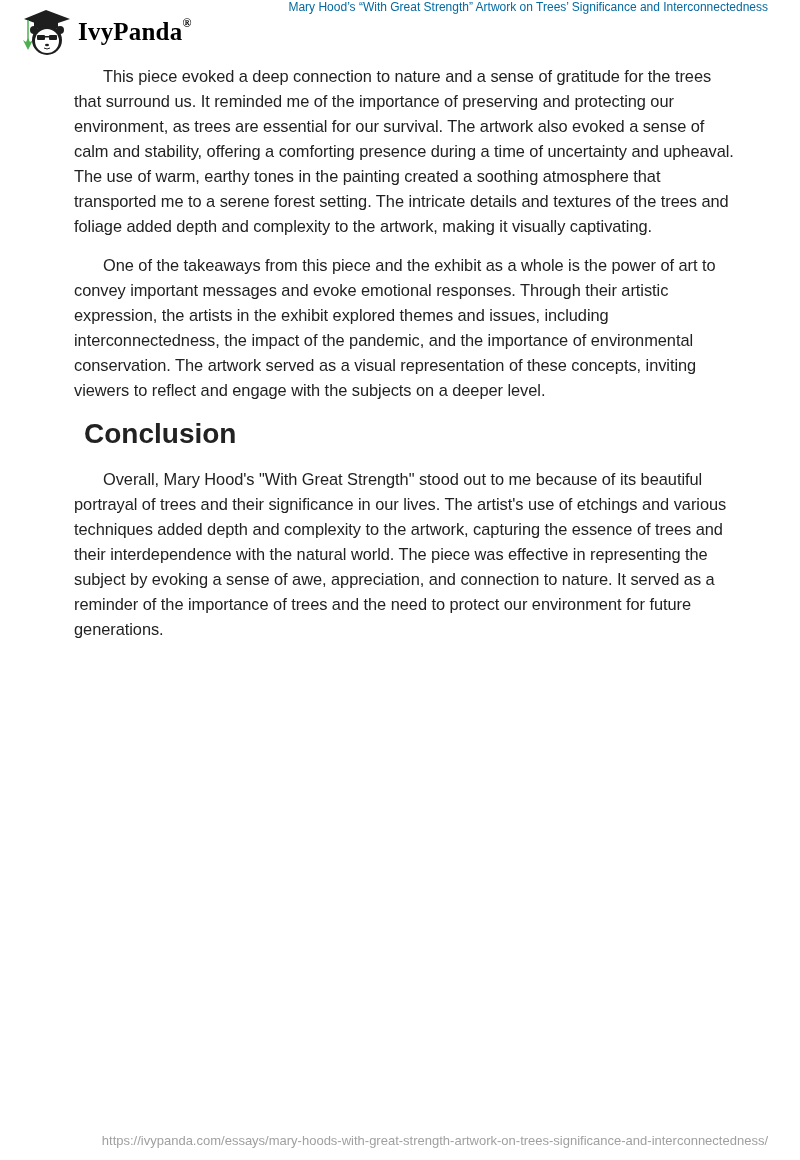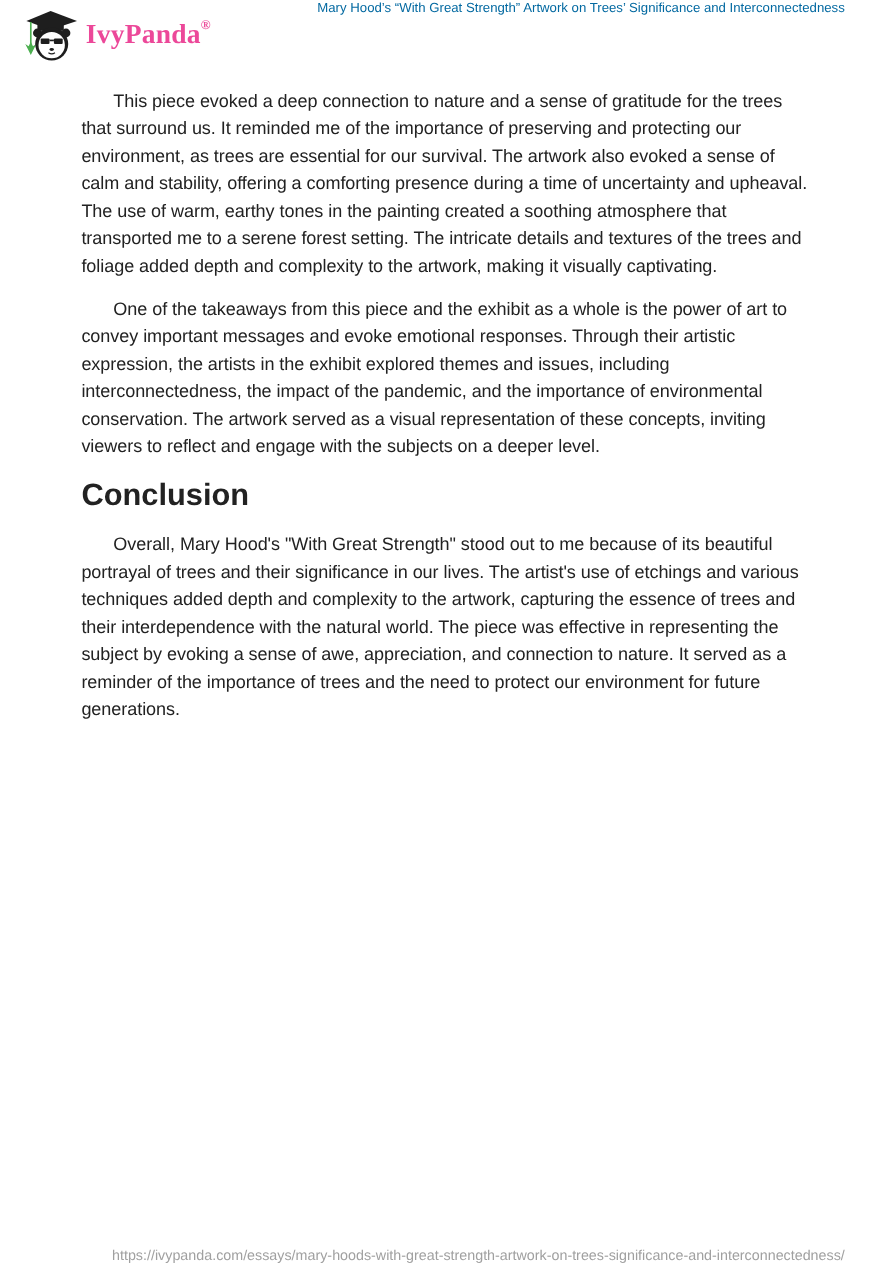--- a/index.html
+++ b/index.html
@@ -30,54 +30,54 @@
       align-items: center;
     }
     .logo-mark {
       width: 60px;
       height: 52px;
     }
     .logo-text {
       font-family: "Liberation Serif", serif;
       font-weight: bold;
       font-size: 25px;
-      color: #ec4899;
+      color: #000000;
       margin-left: 2px;
       margin-top: 0;
       letter-spacing: 0.2px;
     }
     .logo-text sup {
       font-size: 12px;
       position: relative;
       top: -4px;
     }
     .running-title {
       position: absolute;
       right: 32px;
       top: 0;
       font-size: 12px;
       color: #0369a1;
       white-space: nowrap;
     }
     .content {
       position: absolute;
       left: 74px;
-      top: 80px;
+      top: 64px;
       width: 660px;
     }
     .content p {
       margin: 0 0 14px 0;
       font-size: 16.4px;
       line-height: 25px;
       text-indent: 29px;
       color: #222222;
       letter-spacing: -0.05px;
     }
     .content h2 {
-      margin: 14px 0 16px 0;
+      margin: 14px 0 16px 10px;
       font-size: 28px;
       font-weight: bold;
       color: #222222;
       line-height: 34px;
     }
     .footer-url {
       position: absolute;
       right: 32px;
       top: 1133px;
       font-size: 13px;

